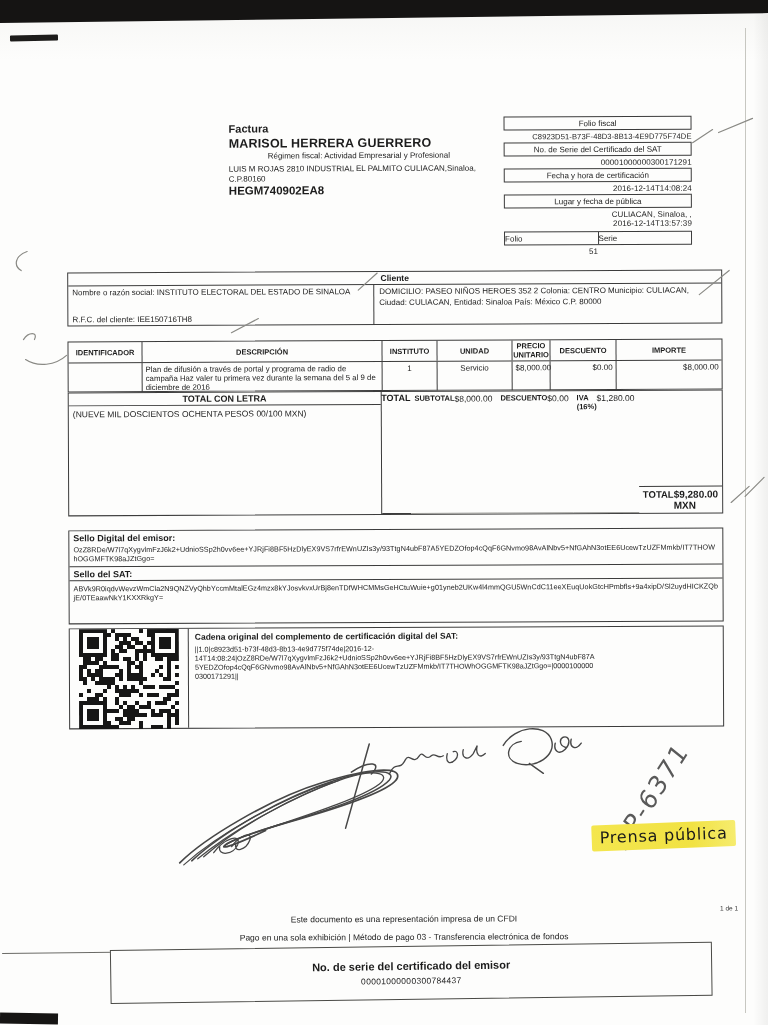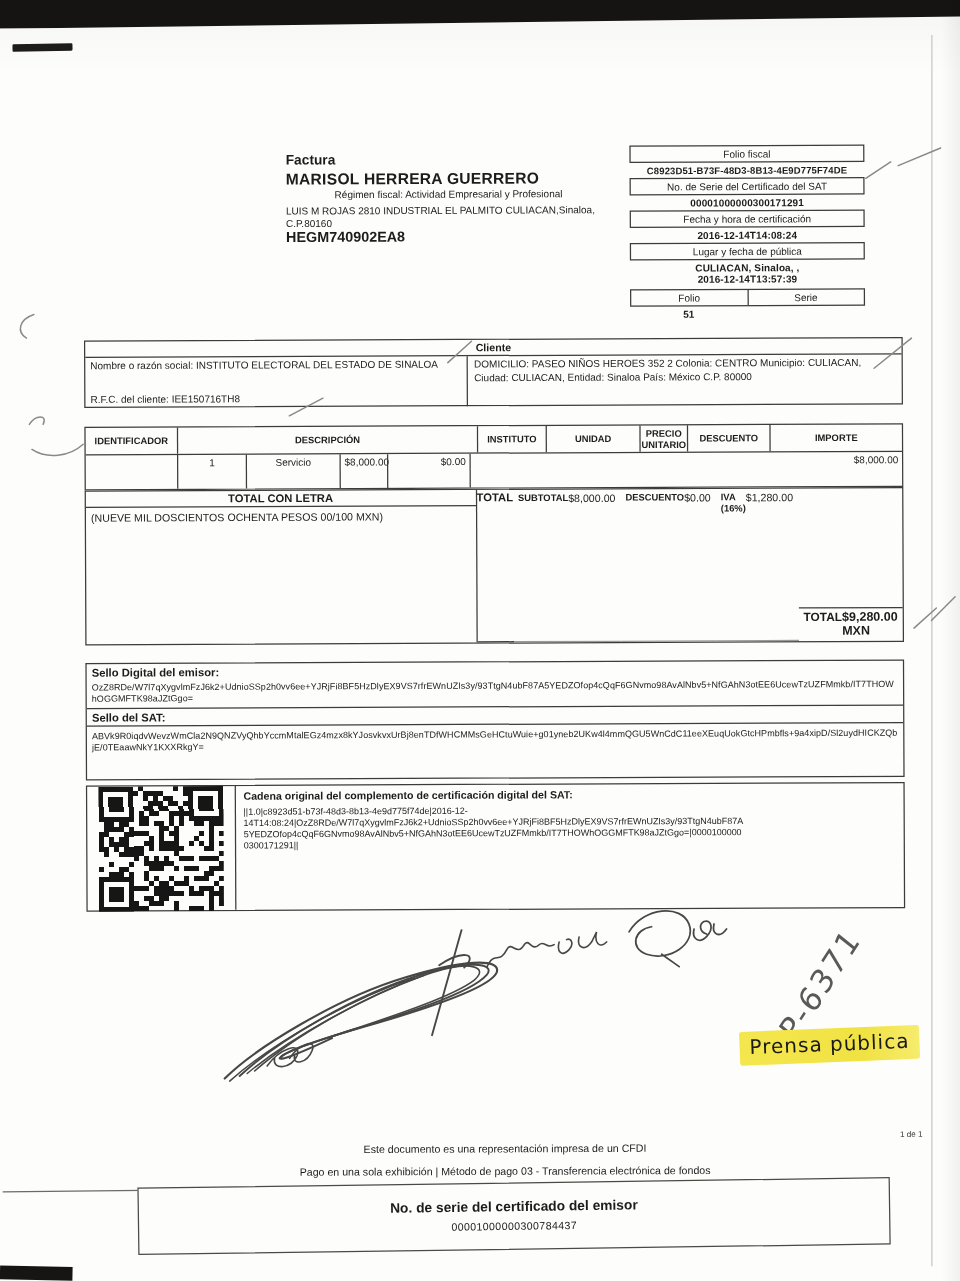--- a/index.html
+++ b/index.html
@@ -16,23 +16,23 @@
   .edge-line{position:absolute;left:745px;top:28px;width:1px;height:985px;background:#c7c7c1;}
   .edge-shade{position:absolute;left:753px;top:0;width:15px;height:1025px;background:linear-gradient(90deg,rgba(0,0,0,0) 0,rgba(0,0,0,0.05) 100%);}
   
   .h-title{font-size:11px;font-weight:bold;}
   .h-name{font-size:12.5px;font-weight:bold;letter-spacing:.2px;}
   .h-small{font-size:8px;color:#222;}
   .h-rfc{font-size:11.5px;font-weight:bold;}
   
   .fcol{position:absolute;left:505px;top:117px;width:188px;}
   .fbox{border:1px solid #3c3c3c;text-align:center;font-size:8px;padding:2px 0 1px;background:#fdfdfc;}
-  .fval{text-align:center;font-size:8px;font-weight:bold;padding:2px 0 1px;letter-spacing:.1px;}
+  .fval{text-align:right;font-size:8px;font-weight:normal;padding:2px 0 1px;letter-spacing:.1px;}
   .fs-row{display:flex;border:1px solid #3c3c3c;}
-  .fs-cell{flex:1;text-align:center;font-size:8px;padding:2px 0 1px;}
+  .fs-cell{flex:1;font-size:8px;padding:2px 0 1px;}
   .fs-cell+.fs-cell{border-left:1px solid #3c3c3c;}
   
   .sect{position:absolute;left:68px;width:655px;border:1px solid #3c3c3c;background:#fdfdfc;box-sizing:border-box;}
   .sect-title{font-size:8.5px;font-weight:bold;text-align:center;border-bottom:1px solid #3c3c3c;padding:1px 0;}
   .cl-body{display:flex;}
   .cl-left{width:305px;padding:2px 4px;font-size:8px;display:flex;flex-direction:column;justify-content:space-between;box-sizing:border-box;}
   .cl-right{flex:1;border-left:1px solid #3c3c3c;padding:2px 5px;font-size:8px;line-height:10.5px;box-sizing:border-box;}
   
   .tbl{display:flex;flex-direction:column;}
   .tr{display:flex;}
@@ -131,20 +131,21 @@
         <div class="th c0">IDENTIFICADOR</div>
         <div class="th c1 cell-b">DESCRIPCIÓN</div>
         <div class="th c2 cell-b">INSTITUTO</div>
         <div class="th c3 cell-b">UNIDAD</div>
         <div class="th c4 cell-b">PRECIO UNITARIO</div>
         <div class="th c5 cell-b">DESCUENTO</div>
         <div class="th c6 cell-b">IMPORTE</div>
       </div>
       <div class="tr" style="flex:1;">
         <div class="td c0"></div>
+        <div class="td c1 cell-b" style="font-size:7.8px;line-height:9.2px;">Plan de difusión a través de portal y programa de radio de campaña Haz valer tu primera vez durante la semana del 5 al 9 de diciembre de 2016</div>
         <div class="td c2 cell-b ctr">1</div>
         <div class="td c3 cell-b ctr">Servicio</div>
         <div class="td c4 cell-b num">$8,000.00</div>
         <div class="td c5 cell-b num">$0.00</div>
         <div class="td c6 cell-b num">$8,000.00</div>
       </div>
     </div>
 
     <div class="sect" style="top:391px;height:124px;">
       <div class="tot-wrap">

